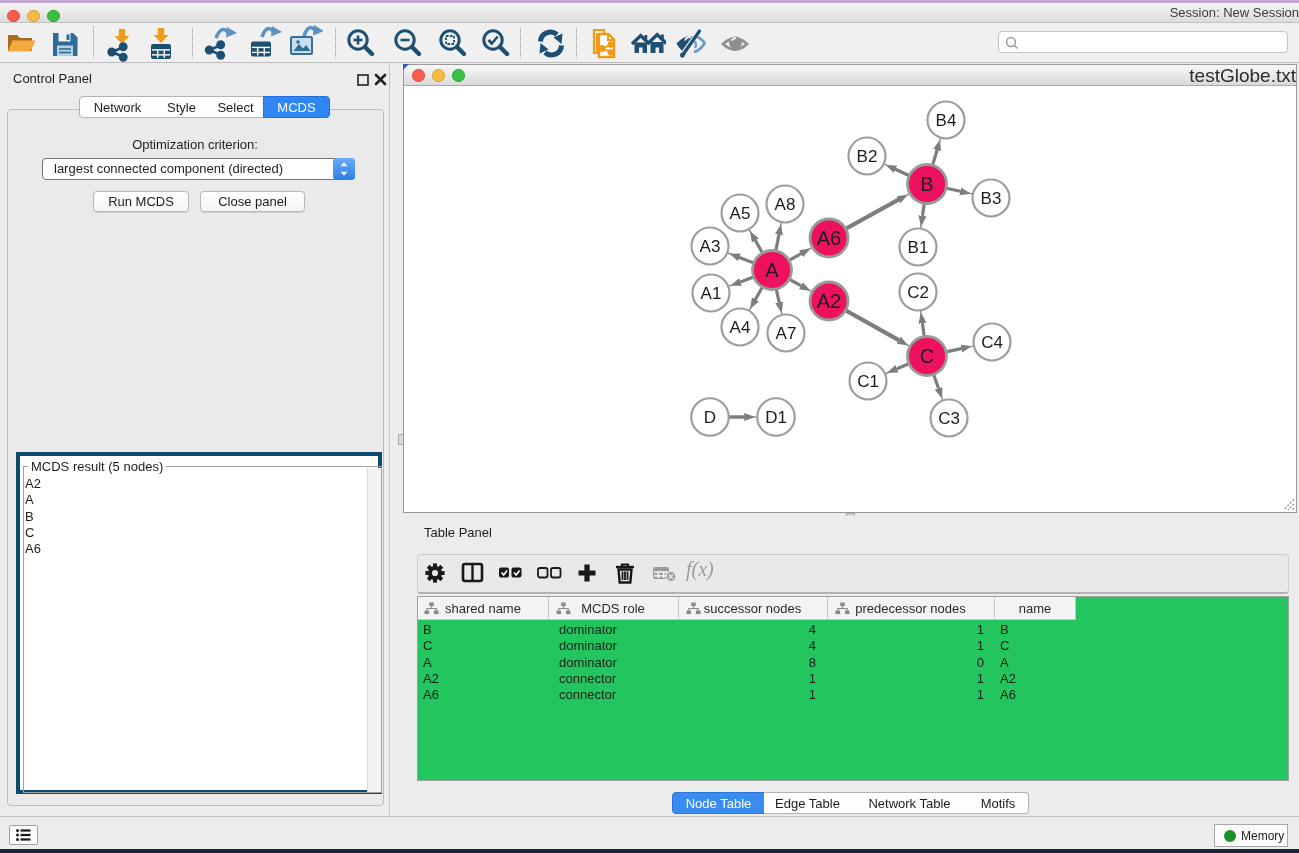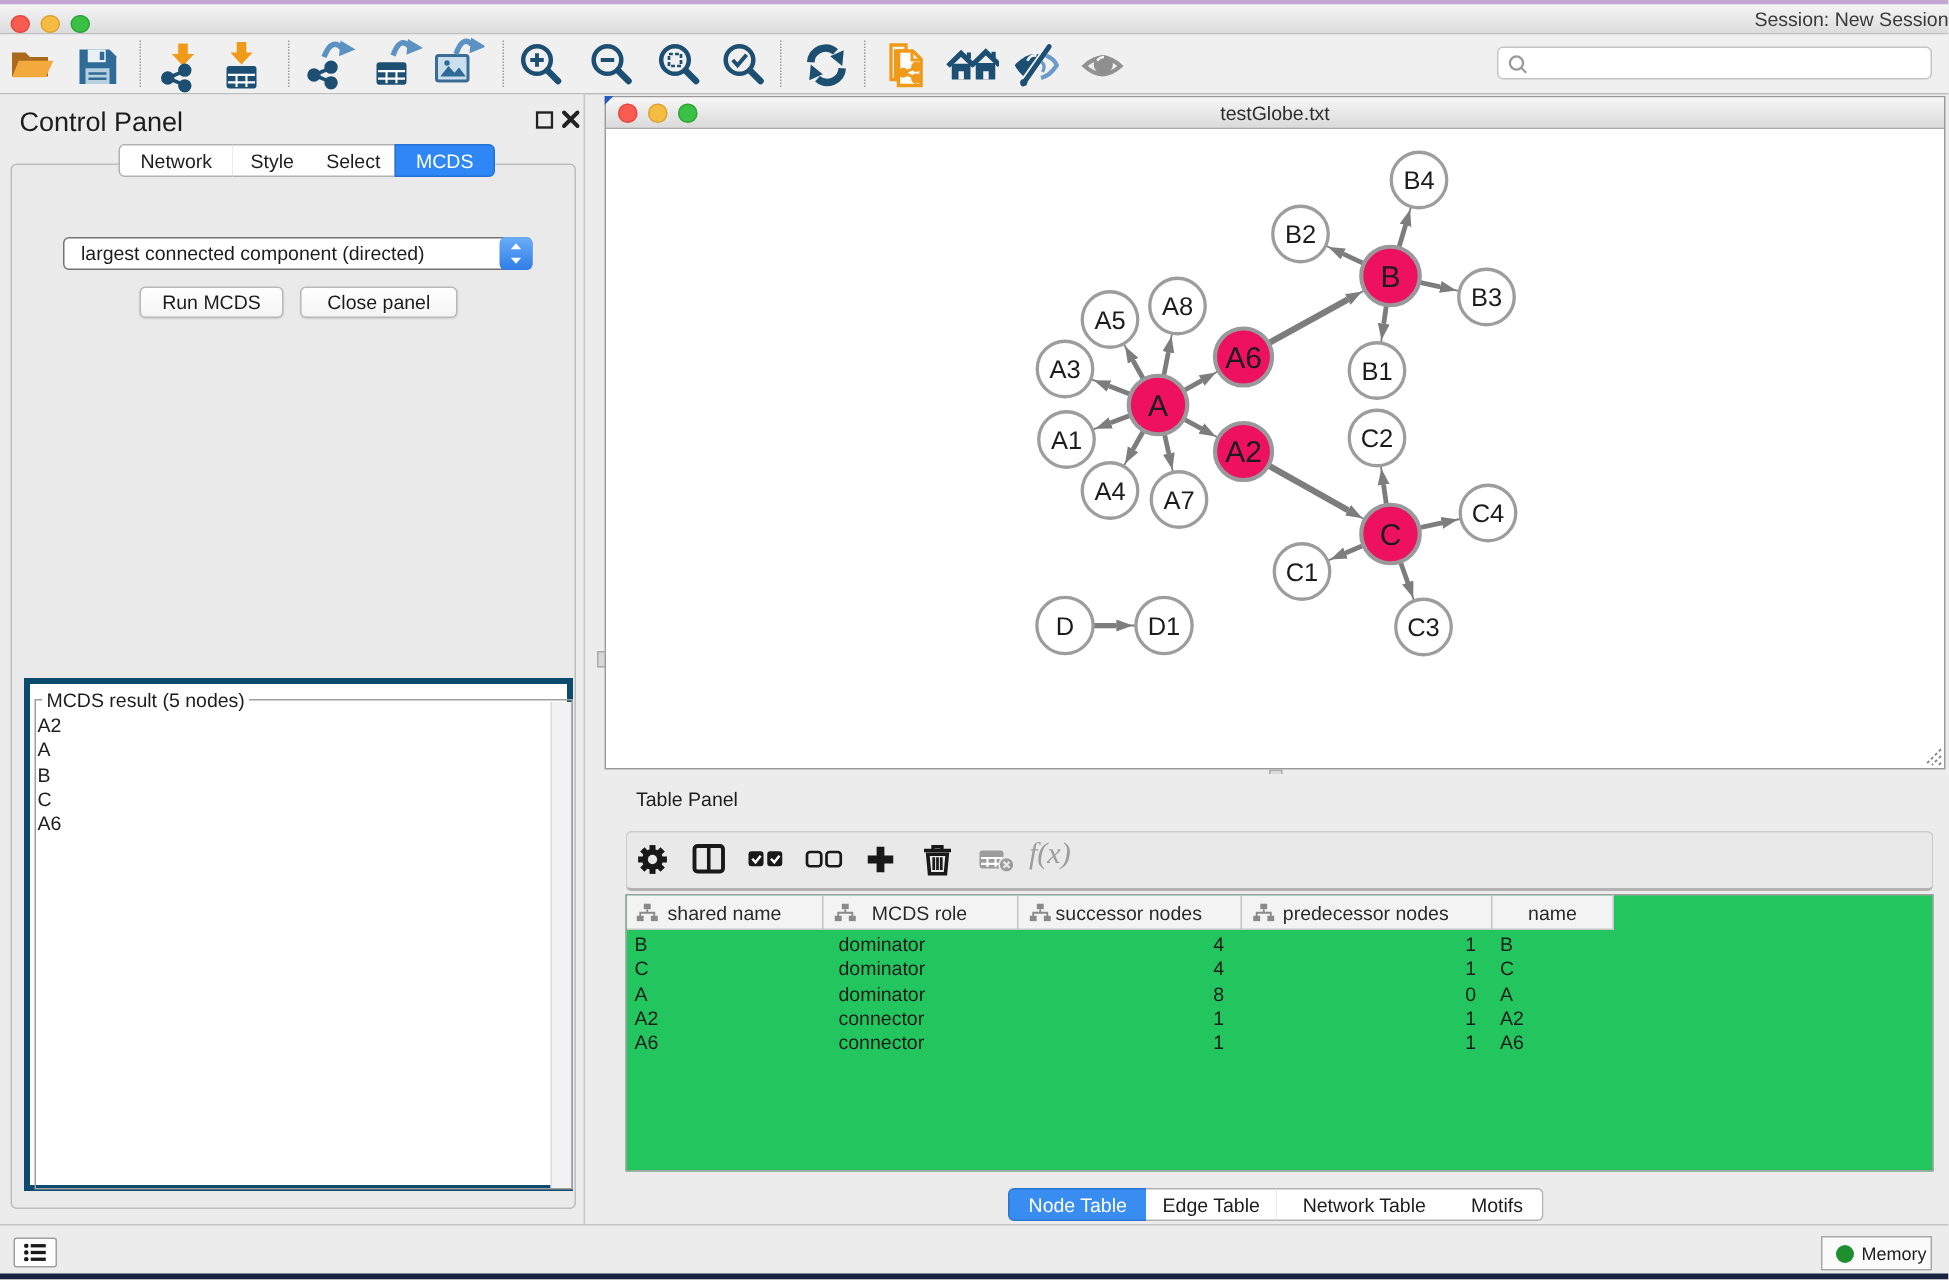--- a/index.html
+++ b/index.html
@@ -162,35 +162,36 @@
     <path d="M12.5 15.5 A 5.5 5.5 0 0 1 17 13" fill="none" stroke="#f0f0f0" stroke-width="1.8"></path>
   </svg>
 <div class="abs" style="left:998px;top:31px;width:290px;height:22px;background:#fff;border:1px solid #c4c4c4;border-radius:4px">
   <svg width="14" height="14" viewBox="0 0 14 14" style="position:absolute;left:6px;top:3.5px">
       <circle cx="6" cy="6" r="4.4" fill="none" stroke="#9a9a9a" stroke-width="1.5"></circle>
       <line x1="9.3" y1="9.3" x2="12.5" y2="12.5" stroke="#9a9a9a" stroke-width="1.5"></line>
     </svg>
 </div>
 
 <div class="abs" style="left:0;top:63px;width:390px;height:753px;background:#ececec;border-right:1px solid #c6c6c6">
-  <div class="abs" style="left:13px;top:8px;font-size:18px">Control Panel</div>
+  <div class="abs" style="left:13px;top:8px;font-size:13px">Control Panel</div>
   <svg class="abs" style="left:357px;top:11px" width="12" height="12">
       <rect x="1" y="1" width="10" height="10" fill="none" stroke="#222" stroke-width="1.6"></rect>
     </svg>
   <svg class="abs" style="left:374px;top:10px" width="13" height="13" viewBox="0 0 13 13">
       <path d="M2 2 L11 11 M11 2 L2 11" stroke="#222" stroke-width="2.6" stroke-linecap="round"></path>
     </svg>
 
   <div class="abs" style="left:7px;top:46px;width:377px;height:697px;background:#eaeaea;border:1px solid #bdbdbd;border-radius:4px"></div>
 
   <div class="tab" style="left:79px;top:33px;width:77px;border-radius:4px 0 0 4px">Network</div>
   <div class="tab" style="left:155px;top:33px;width:54px;border-left:none">Style</div>
   <div class="tab" style="left:208px;top:33px;width:56px;border-left:none">Select</div>
   <div class="tab active" style="left:263px;top:33px;width:67px;border-radius:0 4px 4px 0">MCDS</div>
 
+  <div class="abs" style="left:0;top:74px;width:390px;text-align:center;font-size:13px">Optimization criterion:</div>
   <div class="abs" style="left:42px;top:94.5px;width:313px;height:22px;background:#fff;border:1px solid #737373;border-radius:4px">
     <div style="position:absolute;left:11px;top:0;font-size:13px;line-height:20px">largest connected component (directed)</div>
     <div style="position:absolute;right:-1px;top:-1px;width:22px;height:22px;border-radius:4px;background:linear-gradient(#6aaef8,#2e7de8)">
       <svg width="22" height="22" viewBox="0 0 22 22">
           <path d="M11 4.2 l3.4 4 h-6.8 z M11 17.8 l3.4 -4 h-6.8 z" fill="#fff"></path>
         </svg>
     </div>
   </div>
   <div class="btn" style="left:93px;top:127.5px;width:96px">Run MCDS</div>
   <div class="btn" style="left:200px;top:127.5px;width:105px">Close panel</div>
@@ -203,21 +204,21 @@
   </div>
 </div>
 
 <div class="abs" style="left:398px;top:434px;width:6px;height:11px;background:#d8d8d8;border:1px solid #ababab"></div>
 
 <div class="abs" style="left:403px;top:64px;width:894px;height:449px;border:1px solid #9a9a9a;background:#fff">
   <div class="abs" style="left:0;top:0;width:892px;height:21px;background:linear-gradient(#f7f7f7,#dadada);border-bottom:1px solid #ababab">
     <div class="light tl-red" style="left:8px;top:4px"></div>
     <div class="light tl-yel" style="left:28px;top:4px"></div>
     <div class="light tl-grn" style="left:48px;top:4px"></div>
-    <div style="text-align:center;font-size:13px;line-height:21px;color:#2c2c2c">testGlobe.txt</div>
+    <div style="text-align:right;font-size:19px;line-height:21px;color:#2c2c2c">testGlobe.txt</div>
   </div>
   <svg class="abs" style="left:0;top:21px" width="892" height="426" viewBox="404 86 892 426">
     <defs>
         <marker id="ah" markerWidth="12" markerHeight="8.6" refX="0" refY="4" orient="auto" markerUnits="userSpaceOnUse">
           <path d="M0 0 L11 4 L0 8 z" fill="#7d7d7d"></path>
         </marker>
       </defs>
 <line x1="772.0" y1="270.0" x2="749.3" y2="229.6" stroke="#7d7d7d" stroke-width="1.2"></line>
 <line x1="772.0" y1="270.0" x2="755.4" y2="240.5" stroke="#7d7d7d" stroke-width="3.2" marker-end="url(#ah)"></line>
 <line x1="772.0" y1="270.0" x2="781.3" y2="222.6" stroke="#7d7d7d" stroke-width="1.2"></line>

